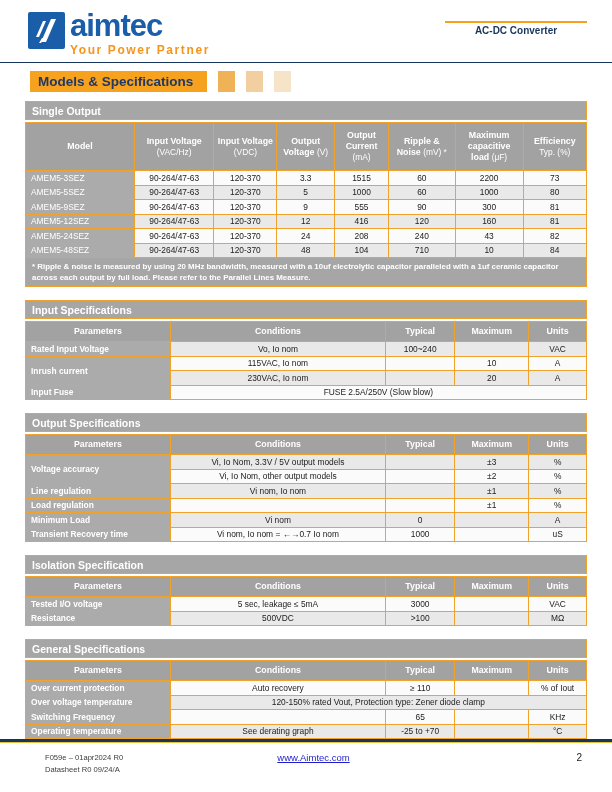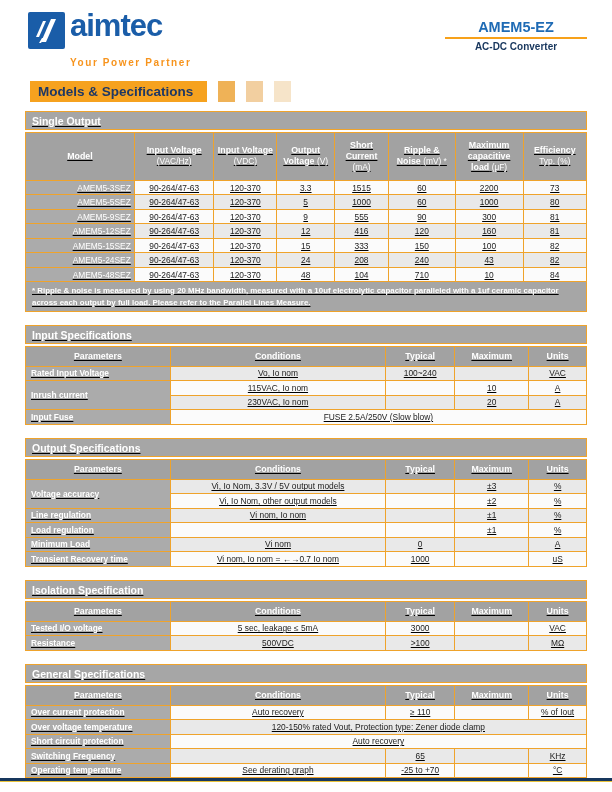--- a/index.html
+++ b/index.html
@@ -6,47 +6,47 @@
   body{
     width:612px;height:792px;background:#ffffff;overflow:hidden;
     font-family:"Liberation Sans","DejaVu Sans",sans-serif;
     display:flex;flex-direction:column;box-sizing:border-box;
   }
   
   .page-header{display:flex;justify-content:space-between;align-items:flex-start;padding:11px 25px 5px 28px;}
   .logo{display:flex;align-items:flex-start;gap:4px;}
   .logo-right{display:flex;flex-direction:column;}
   .logo-word{color:#1A5DA8;font-weight:bold;font-size:31px;line-height:30px;letter-spacing:-1px;}
-  .logo-tagline{color:#F7941D;font-weight:bold;font-size:10px;letter-spacing:1.6px;margin-top:16px;}
+  .logo-tagline{color:#F7941D;font-weight:bold;font-size:12px;letter-spacing:1.6px;margin-top:2px;}
   .product-block{text-align:center;min-width:142px;margin-top:8px;}
   .product-name{color:#1F6BB5;font-weight:bold;font-size:14.5px;}
   .product-rule{height:1.5px;background:#F7A11A;margin:2px 0 2px 0;}
   .product-sub{color:#17365D;font-weight:bold;font-size:10px;}
   .rule-orange{height:1px;background:#F7A11A;}
   .rule-navy{height:3px;background:#17365D;}
   
   .banner-row{display:flex;align-items:stretch;gap:11px;height:24px;margin:8px 25px 0 30px;}
   .banner{background:#F6A21F;color:#1F3864;font-weight:bold;font-size:13.5px;padding:3px 14px 3px 8px;display:flex;align-items:center;}
   .sq{width:17px;}
   .sq1{background:#EFB257;}
   .sq2{background:#F2CFA0;}
   .sq3{background:#F6E4C9;}
   
   main{margin:0 25px;flex:0 0 auto;}
-  .tbl{margin-top:13px;text-decoration:underline;}
+  .tbl{margin-top:13px;}
   .tbl:first-child{margin-top:9px;}
   .tbl-title{background:#A6A6A6;color:#ffffff;font-weight:bold;font-size:10.5px;padding:3px 6px 2px 6px;border:1px solid #EFA32B;}
   table{border-collapse:collapse;width:100%;table-layout:fixed;margin-top:2px;}
   th{background:#A2A2A2;color:#ffffff;font-weight:bold;font-size:8.8px;border:1px solid #EFA32B;
      padding:4px 14px;text-align:center;vertical-align:middle;line-height:1.25;}
   .models th{padding:7px 2px;}
   .hu{font-weight:normal;font-size:8.4px;}
   td{border:1px solid #EFA32B;font-size:8.4px;padding:1px 3px;text-align:center;color:#222222;height:11.5px;vertical-align:middle;line-height:1.2;}
   td.param{background:#ABABAB;color:#ffffff;text-align:left;font-weight:bold;padding-left:5px;}
-  .models td.param{font-weight:normal;text-align:right;}
+  .models td.param{font-weight:normal;}
   tbody tr:nth-child(odd) td:not(.param){background:#FBFBFB;}
   tbody tr:nth-child(even) td:not(.param){background:#E9E9E9;}
   .alt-dark tbody tr:nth-child(odd) td:not(.param){background:#E9E9E9;}
   .alt-dark tbody tr:nth-child(even) td:not(.param){background:#FBFBFB;}
   .tbl-foot{background:#A6A6A6;color:#ffffff;font-size:7.9px;padding:3px 6px;border:1px solid #EFA32B;border-top:none;line-height:1.4;font-weight:bold;}
   
   footer{margin-top:auto;}
   .footer-rule-navy{height:2.5px;background:#17365D;}
   .footer-rule-orange{height:1px;background:#E8C23A;}
   .footer-row{display:flex;align-items:flex-start;padding:9px 30px 0 45px;margin-bottom:16px;}
@@ -65,21 +65,20 @@
       <polygon points="13,31 18,31 28,8 23,8" fill="#ffffff"></polygon>
       <polygon points="8,26 11,26 18,10 15,10" fill="#ffffff"></polygon>
       <polygon points="11,32 13,32 16,27 14,27" fill="#ffffff"></polygon>
     </svg>
     <div class="logo-right">
       <div class="logo-word">aimtec</div>
       <div class="logo-tagline">Your Power Partner</div>
     </div>
   </div>
   <div class="product-block">
-    <div class="product-name">AMEM5-EZ</div>
     <div class="product-rule"></div>
     <div class="product-sub">AC-DC Converter</div>
   </div>
 </header>
 <div class="rule-orange"></div>
 <div class="rule-navy"></div>
 
 <div class="banner-row">
   <div class="banner">Models &amp; Specifications</div>
   <div class="sq sq1"></div>
@@ -101,21 +100,21 @@
           <col style="width: 11.9%;">
           <col style="width: 12.1%;">
           <col style="width: 11.3%;">
         </colgroup>
         <thead>
           <tr>
             <th><span class="hm">Model</span></th>
             <th><span class="hm">Input Voltage</span> <span class="hu">(VAC/Hz)</span></th>
             <th><span class="hm">Input Voltage</span> <span class="hu">(VDC)</span></th>
             <th><span class="hm">Output Voltage</span> <span class="hu">(V)</span></th>
-            <th><span class="hm">Short Current</span> <span class="hu">(mA)</span></th>
+            <th><span class="hm">Output Current</span> <span class="hu">(mA)</span></th>
             <th><span class="hm">Ripple &amp; Noise</span> <span class="hu">(mV) *</span></th>
             <th><span class="hm">Maximum capacitive load</span> <span class="hu">(μF)</span></th>
             <th><span class="hm">Efficiency</span> <span class="hu">Typ. (%)</span></th>
           </tr>
         </thead>
         <tbody>
           <tr>
             <td class="param">AMEM5-3SEZ</td>
             <td>90-264/47-63</td>
             <td>120-370</td>
@@ -149,30 +148,20 @@
             <td class="param">AMEM5-12SEZ</td>
             <td>90-264/47-63</td>
             <td>120-370</td>
             <td>12</td>
             <td>416</td>
             <td>120</td>
             <td>160</td>
             <td>81</td>
           </tr>
           <tr>
-            <td class="param">AMEM5-15SEZ</td>
-            <td>90-264/47-63</td>
-            <td>120-370</td>
-            <td>15</td>
-            <td>333</td>
-            <td>150</td>
-            <td>100</td>
-            <td>82</td>
-          </tr>
-          <tr>
             <td class="param">AMEM5-24SEZ</td>
             <td>90-264/47-63</td>
             <td>120-370</td>
             <td>24</td>
             <td>208</td>
             <td>240</td>
             <td>43</td>
             <td>82</td>
           </tr>
           <tr>
@@ -364,24 +353,20 @@
           <tr>
             <td class="param">Over current protection</td>
             <td>Auto recovery</td>
             <td>≥ 110</td>
             <td></td>
             <td>% of Iout</td>
           </tr>
           <tr>
             <td class="param">Over voltage temperature</td>
             <td colspan="4">120-150% rated Vout, Protection type: Zener diode clamp</td>
-          </tr>
-          <tr>
-            <td class="param">Short circuit protection</td>
-            <td colspan="4">Auto recovery</td>
           </tr>
           <tr>
             <td class="param">Switching Frequency</td>
             <td></td>
             <td>65</td>
             <td></td>
             <td>KHz</td>
           </tr>
           <tr>
             <td class="param">Operating temperature</td>
@@ -397,15 +382,18 @@
 </main>
 
 <footer>
   <div class="footer-rule-navy"></div>
   <div class="footer-rule-orange"></div>
   <div class="footer-row">
     <div class="footer-left">
       <div>F059e – 01apr2024 R0</div>
       <div>Datasheet R0 09/24/A</div>
     </div>
+    <div class="footer-center">
+      <a href="#">www.Aimtec.com</a>
+    </div>
     <div class="footer-right">2</div>
   </div>
 </footer>
 
 </body></html>

